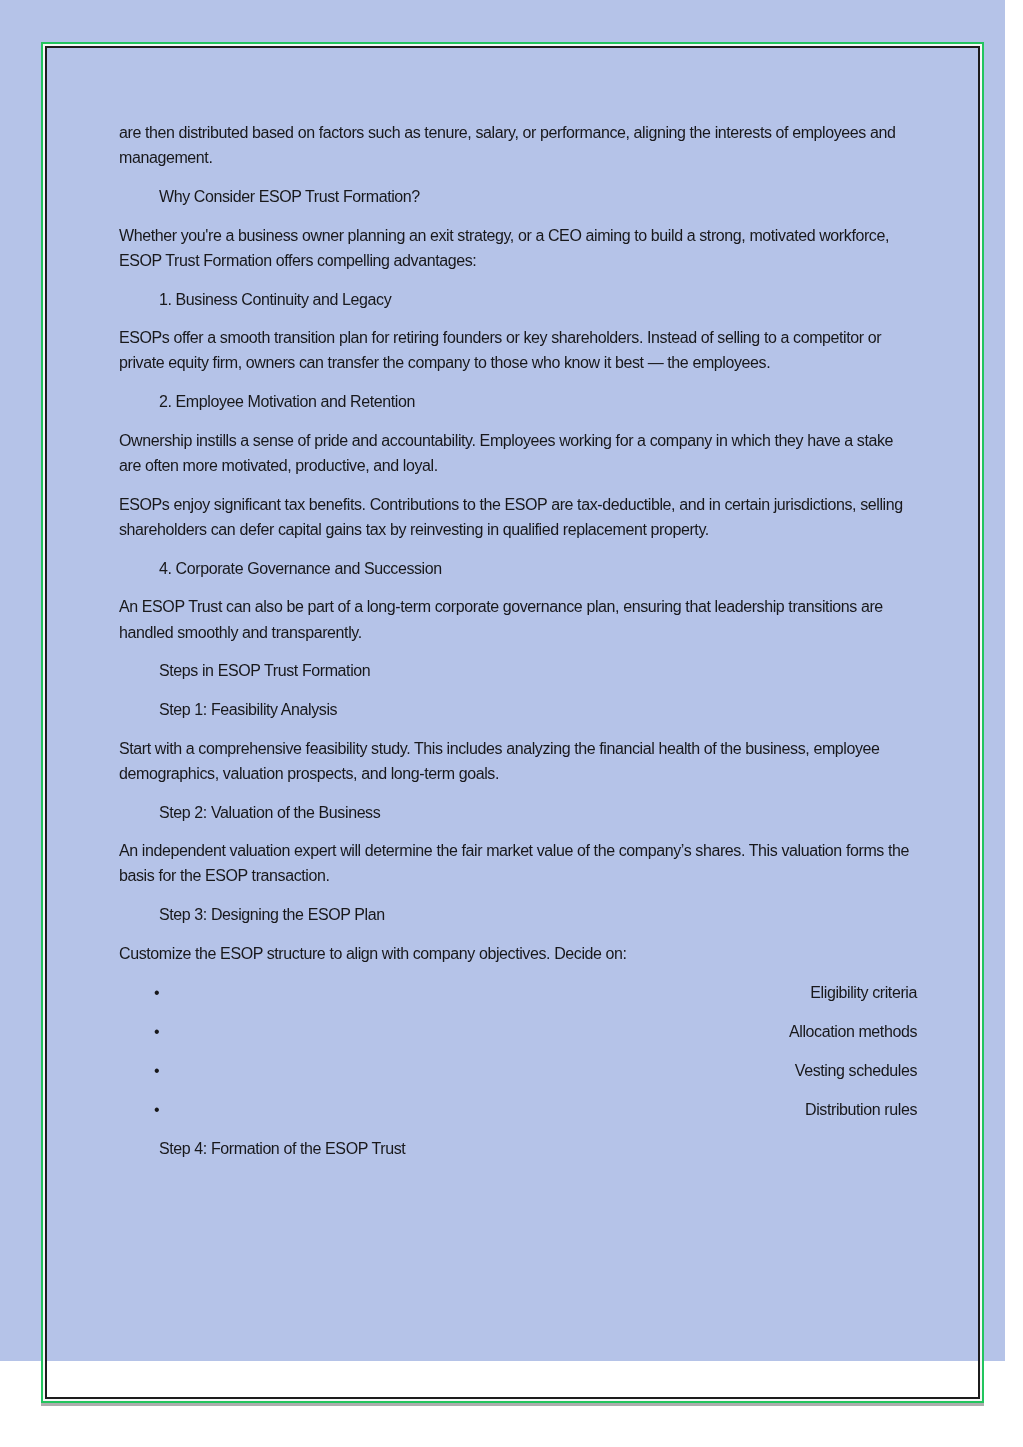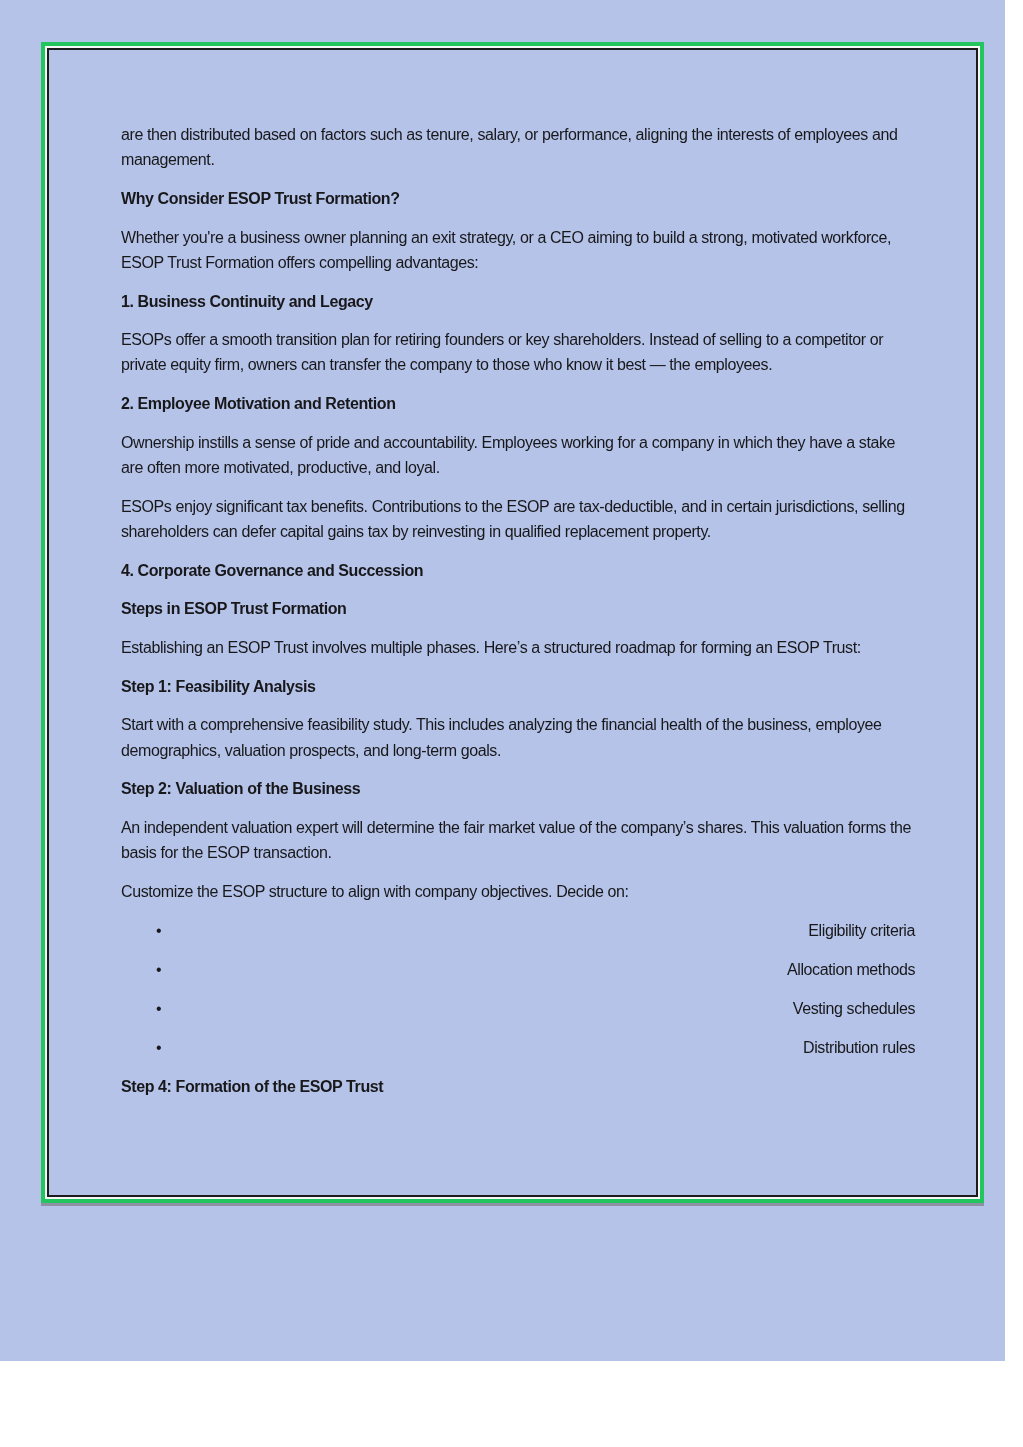--- a/index.html
+++ b/index.html
@@ -12,23 +12,23 @@
   }
   .blue-band {
     position: absolute;
     left: 0; top: 0;
     width: 1005px; height: 1361px;
     background: #b5c3e8;
   }
   .frame {
     position: absolute;
     left: 41px; top: 42px;
-    width: 943px; height: 1161px;
+    width: 943px; height: 1361px;
     box-sizing: border-box;
-    border: 4px solid #22c55e;
+    border: 2px solid #22c55e;
     box-shadow: 0 3px 0 rgba(105,105,105,0.55);
   }
   .frame-gap {
     width: 100%; height: 100%;
     box-sizing: border-box;
     border: 2px solid #f7f7f7;
   }
   .frame-inner {
     width: 100%; height: 100%;
     box-sizing: border-box;
@@ -41,21 +41,21 @@
     color: #18181b;
     font-size: 16px;
     line-height: 25.2px;
     letter-spacing: -0.4px;
   }
   .doc p, .doc h3 {
     margin: 0 0 13.5px 0;
     font-size: 16px;
     line-height: 25.2px;
   }
-  .doc h3 { font-weight: 700; }
+  .doc h3 { font-weight: 400; margin-left: 40px; }
   .doc ul {
     margin: 0; padding: 0;
     list-style: none;
     text-align: right;
   }
   .doc li {
     position: relative;
     margin: 0 0 13.8px 0;
     padding-left: 64px;
   }
@@ -78,26 +78,27 @@
 
         <p>are then distributed based on factors such as tenure, salary, or performance, aligning the interests of employees and management.</p>
         <h3>Why Consider ESOP Trust Formation?</h3>
         <p>Whether you're a business owner planning an exit strategy, or a CEO aiming to build a strong, motivated workforce, ESOP Trust Formation offers compelling advantages:</p>
         <h3>1. Business Continuity and Legacy</h3>
         <p>ESOPs offer a smooth transition plan for retiring founders or key shareholders. Instead of selling to a competitor or private equity firm, owners can transfer the company to those who know it best — the employees.</p>
         <h3>2. Employee Motivation and Retention</h3>
         <p>Ownership instills a sense of pride and accountability. Employees working for a company in which they have a stake are often more motivated, productive, and loyal.</p>
         <p>ESOPs enjoy significant tax benefits. Contributions to the ESOP are tax-deductible, and in certain jurisdictions, selling shareholders can defer capital gains tax by reinvesting in qualified replacement property.</p>
         <h3>4. Corporate Governance and Succession</h3>
+        <p>An ESOP Trust can also be part of a long-term corporate governance plan, ensuring that leadership transitions are handled smoothly and transparently.</p>
         <h3>Steps in ESOP Trust Formation</h3>
-        <p>Establishing an ESOP Trust involves multiple phases. Here’s a structured roadmap for forming an ESOP Trust:</p>
         <h3>Step 1: Feasibility Analysis</h3>
         <p>Start with a comprehensive feasibility study. This includes analyzing the financial health of the business, employee demographics, valuation prospects, and long-term goals.</p>
         <h3>Step 2: Valuation of the Business</h3>
         <p>An independent valuation expert will determine the fair market value of the company’s shares. This valuation forms the basis for the ESOP transaction.</p>
+        <h3>Step 3: Designing the ESOP Plan</h3>
         <p>Customize the ESOP structure to align with company objectives. Decide on:</p>
 
         <ul>
           <li>Eligibility criteria</li>
           <li>Allocation methods</li>
           <li>Vesting schedules</li>
           <li>Distribution rules</li>
         </ul>
 
         <h3>Step 4: Formation of the ESOP Trust</h3>

